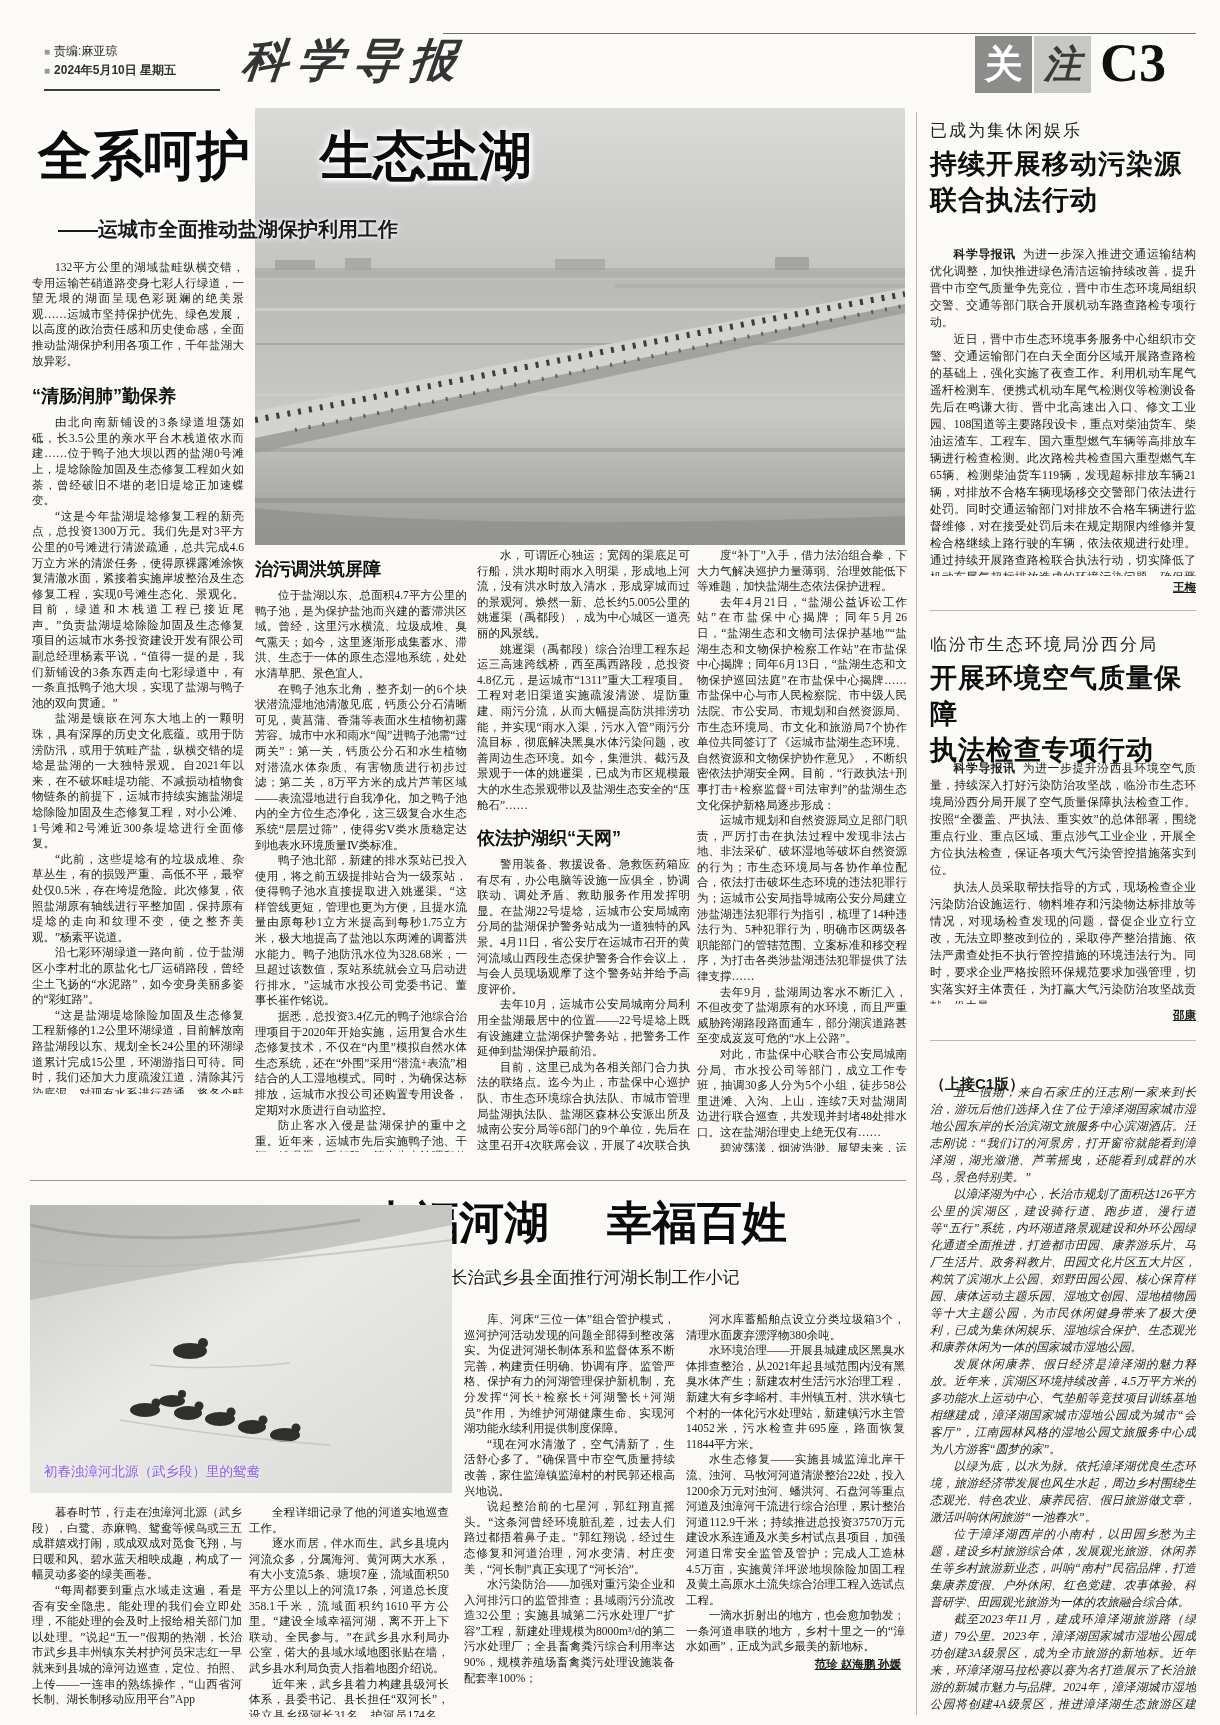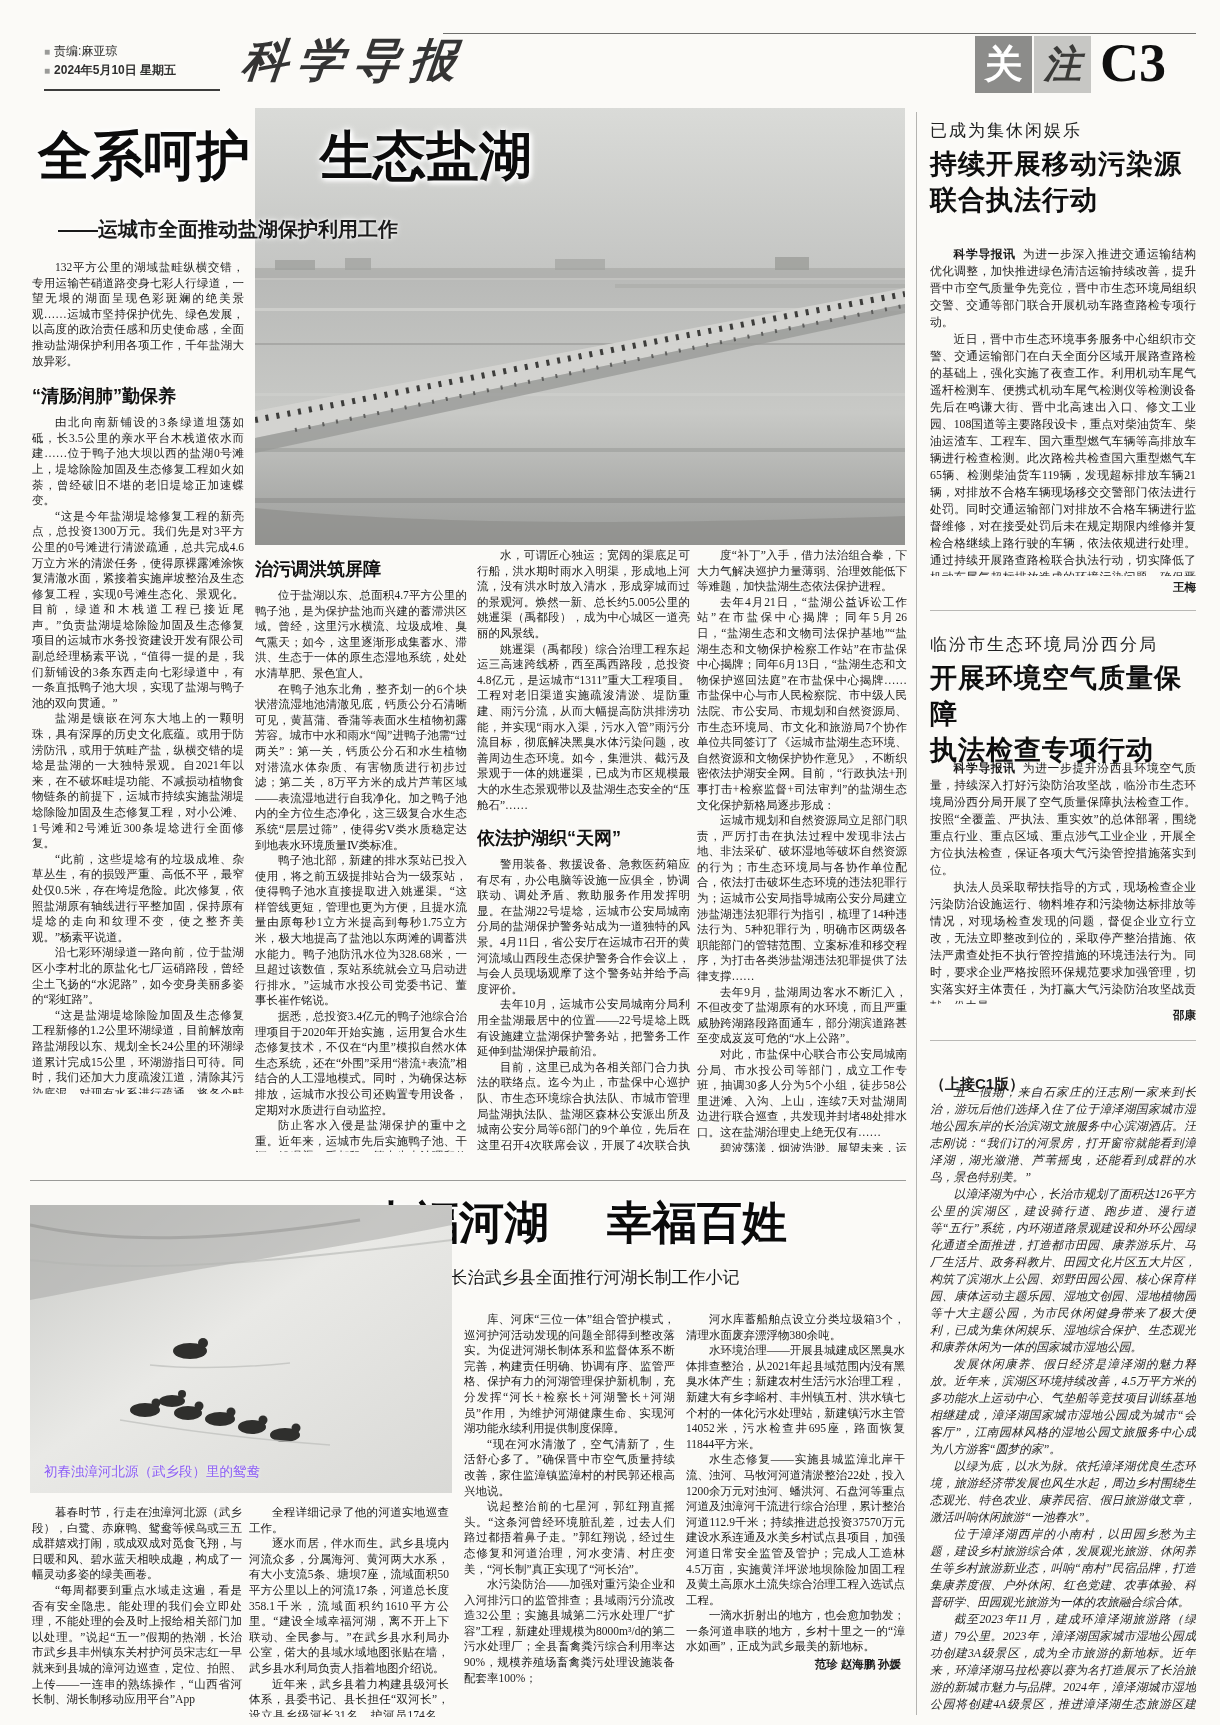--- a/index.html
+++ b/index.html
@@ -11,21 +11,21 @@
   
   .hdr-line{font:12px/18px "Liberation Sans",sans-serif;color:#2e2e2e;white-space:nowrap;}
   .hdr-line .sq{color:#9a9a98;margin-right:4px;font-size:10px;}
   .masthead{font:bold italic 46px "Liberation Serif",serif;color:#343434;letter-spacing:10px;transform:skewX(-6deg);}
   .badge{display:flex;align-items:center;justify-content:center;font:bold 38px "Liberation Sans",sans-serif;}
   .pageno{font:bold 54px "Liberation Serif",serif;color:#101010;}
   
   .coltext{font:11.5px/15.6px "Liberation Serif","DejaVu Serif",serif;text-align:justify;color:#1c1c1c;overflow:hidden;}
   .coltext p{margin:0;text-indent:2em;}
   .colhead{font:bold 18px/26px "Liberation Sans",sans-serif;color:#111;text-indent:0 !important;margin:4px 0 6px 0;}
-  .byline{text-align:right;font-weight:bold;padding-right:4px;margin-top:2px;font-size:11.5px;}
+  .byline{text-align:right;font-weight:bold;padding-right:4px;margin-top:2px;font-size:11.5px;text-decoration:underline;}
   .lead-label{font-weight:bold;font-family:"Liberation Sans",sans-serif;margin-right:7px;}
   
   .headline{font:bold 53px/56px "Liberation Sans",sans-serif;color:#0c0c0c;white-space:nowrap;
             text-shadow:0 0 3px #fff,0 0 6px #fff,0 0 10px #fff,2px 2px 4px #fff;}
   .headline .gap{display:inline-block;width:70px;}
   .deck{font:600 20px "Liberation Sans",sans-serif;color:#1a1a1a;text-shadow:0 0 3px #fff,0 0 6px #fff;}
   
   .kicker{font:17px/22px "Liberation Serif",serif;color:#222;letter-spacing:2px;}
   .r-title{font:bold 27px/36px "Liberation Sans",sans-serif;color:#0e0e0e;letter-spacing:1px;}
   .r-body{font:11.8px/17px "Liberation Serif",serif;text-align:justify;overflow:hidden;}

